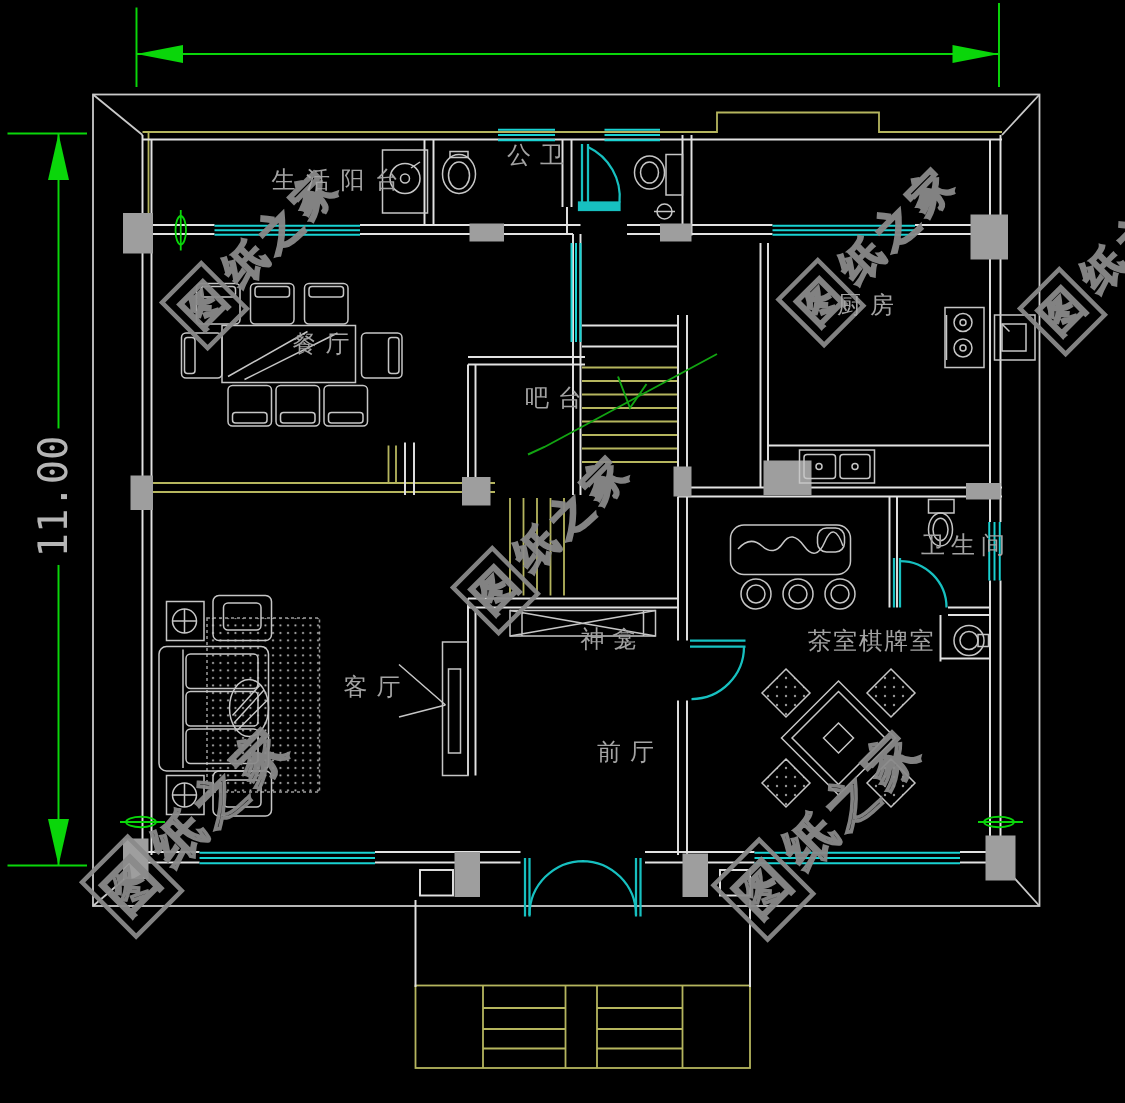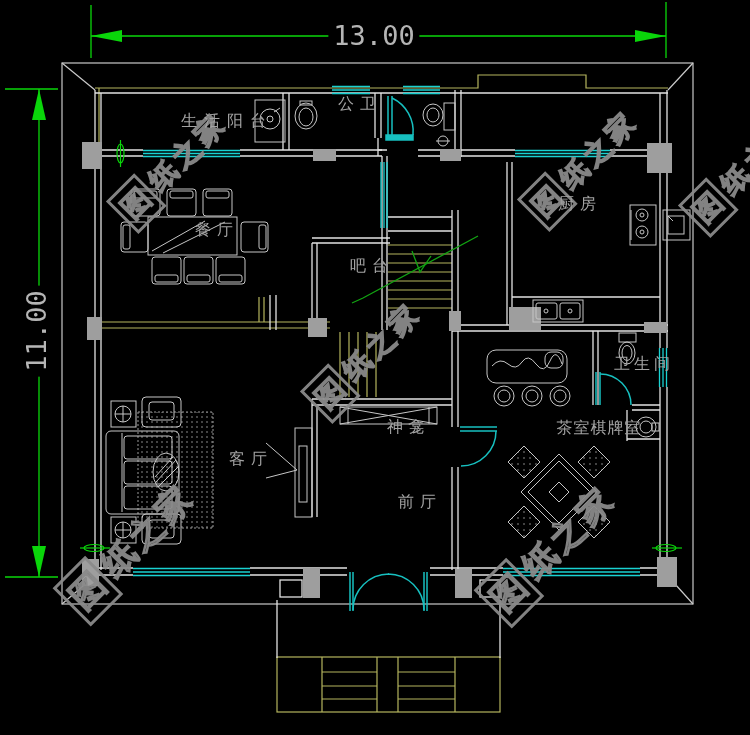--- a/index.html
+++ b/index.html
@@ -321,20 +321,19 @@
   <span class="wm-text">纸之家</span>
 </div>
 
 <div class="room-label" style="left:227px;top:121px;letter-spacing:7px">生活阳台</div>
 <div class="room-label" style="left:360px;top:104px;letter-spacing:6px">公卫</div>
 <div class="room-label" style="left:217px;top:230px;letter-spacing:6px">餐厅</div>
 <div class="room-label" style="left:580px;top:204px;letter-spacing:6px">厨房</div>
 <div class="room-label" style="left:372px;top:266px;letter-spacing:6px">吧台</div>
 <div class="room-label" style="left:644px;top:364px;letter-spacing:4px">卫生间</div>
 <div class="room-label" style="left:408px;top:427px;letter-spacing:5px">神龛</div>
-<div class="room-label" style="left:599px;top:428px;letter-spacing:1px">茶室棋牌室</div>
+<div class="room-label" style="left:581px;top:428px;letter-spacing:1px">茶室棋牌室</div>
 <div class="room-label" style="left:251px;top:459px;letter-spacing:6px">客厅</div>
 <div class="room-label" style="left:420px;top:502px;letter-spacing:6px">前厅</div>
 
-<div class="dim-text" style="left:374px;top:35px">13.00</div>
 <div class="dim-text dim-vert" style="left:36px;top:331px">11.00</div>
 
 </div>
 
 </body></html>

